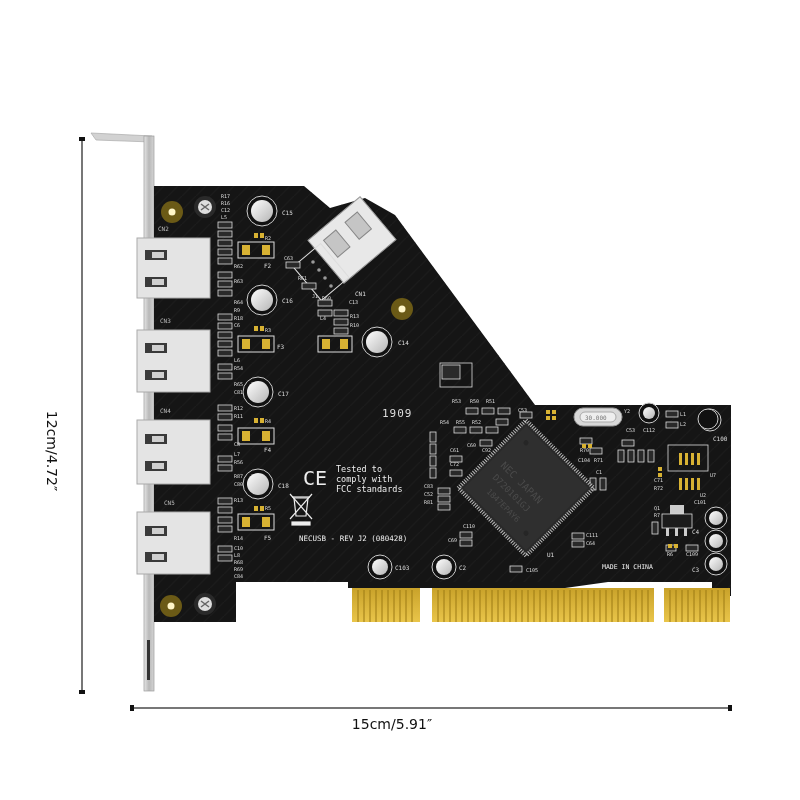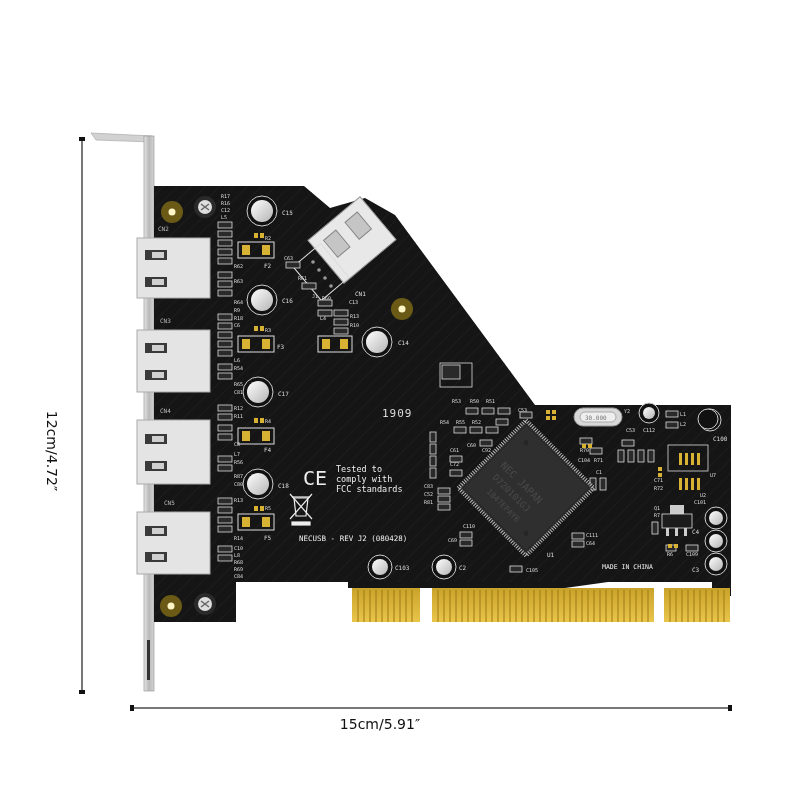--- a/index.html
+++ b/index.html
@@ -1,21 +1,21 @@
 <!DOCTYPE html>
 <html><head>
   <meta charset="utf-8">
   <style>
     html, body { margin: 0; padding: 0; background: #ffffff; }
     body { width: 800px; height: 800px; position: relative; overflow: hidden;
            font-family: "Liberation Sans", sans-serif; }
     .canvas { position: absolute; left: 0; top: 0; width: 800px; height: 800px; }
     .dim-label { position: absolute; font-family: "DejaVu Sans", sans-serif; font-size: 14px; color: #111; white-space: nowrap; }
     .dim-label.vertical { left: 52px; top: 443px; transform: rotate(90deg); transform-origin: center; width: 120px; margin-left: -60px; text-align: center; }
-    .dim-label.horizontal { left: 380px; top: 716px; width: 120px; margin-left: -60px; text-align: center; }
+    .dim-label.horizontal { left: 392px; top: 716px; width: 120px; margin-left: -60px; text-align: center; }
     svg text { font-family: "DejaVu Sans Mono", monospace; }
   </style>
 </head>
 <body>
 
 <div class="canvas">
   <svg width="800" height="800" viewBox="0 0 800 800" xmlns="http://www.w3.org/2000/svg">
     <defs>
       <pattern id="traces" width="14" height="14" patternUnits="userSpaceOnUse">
         <path d="M0 14 L14 0" stroke="#222" stroke-width="1.2"></path>

